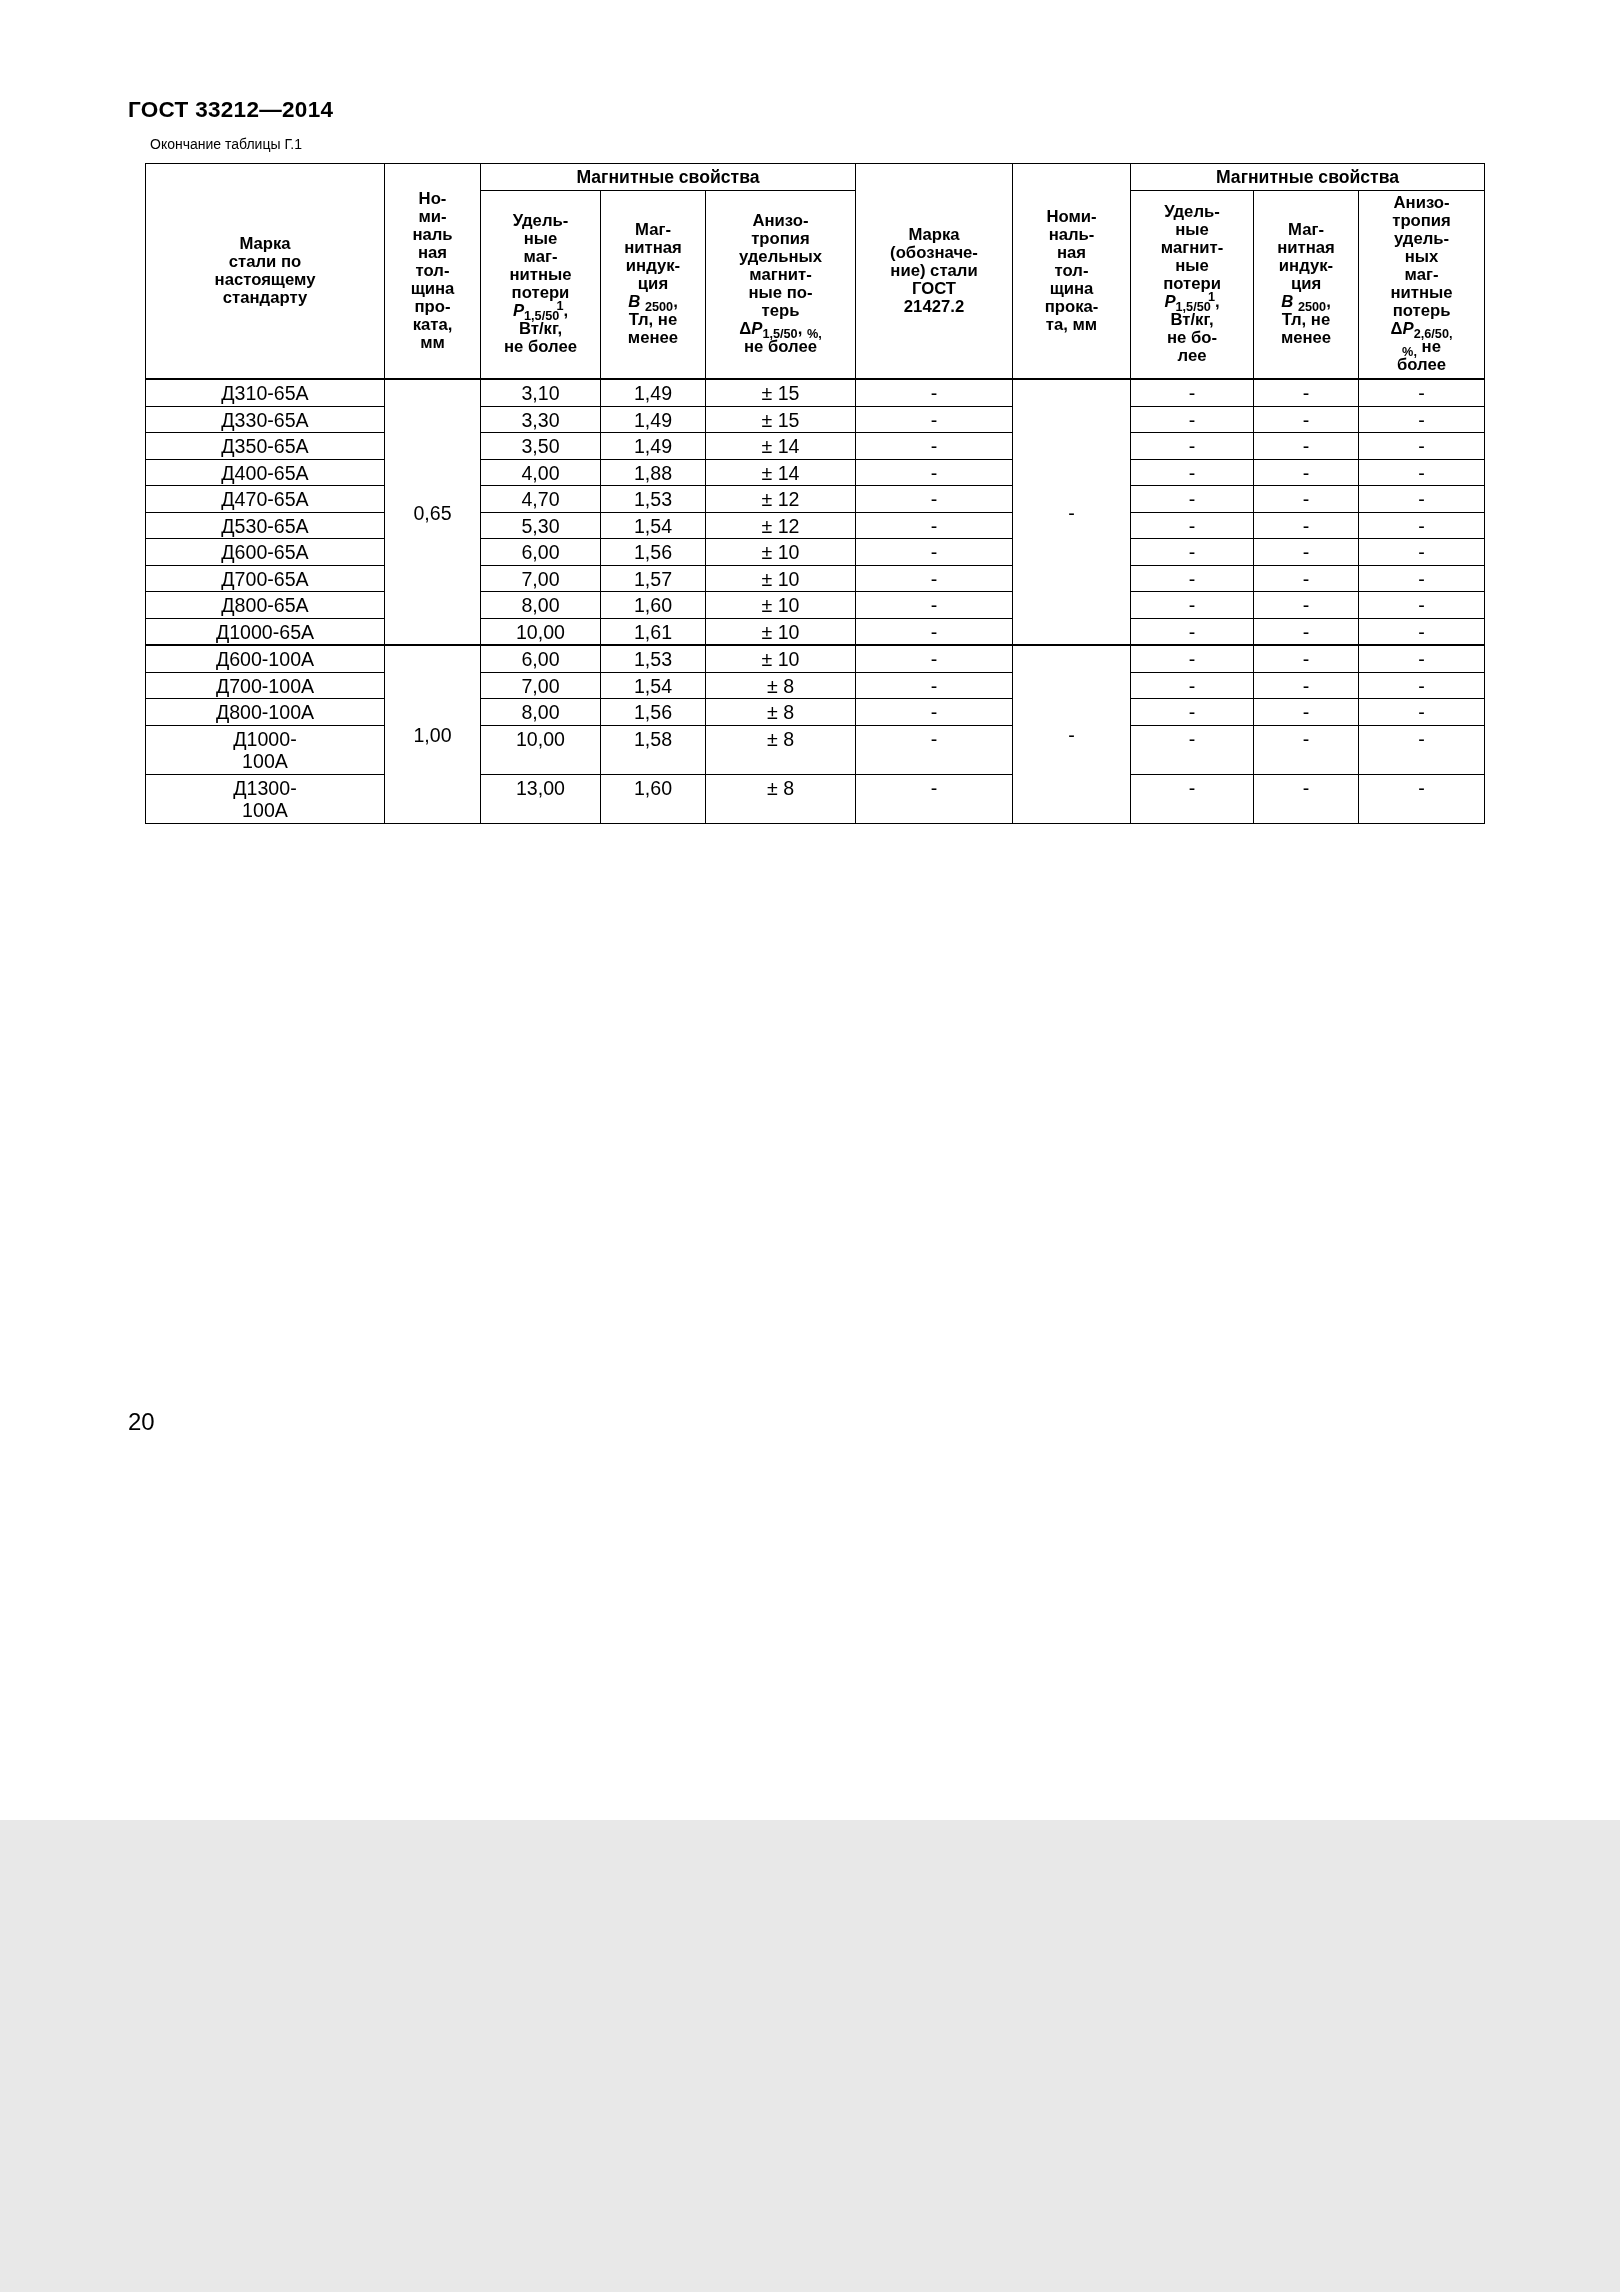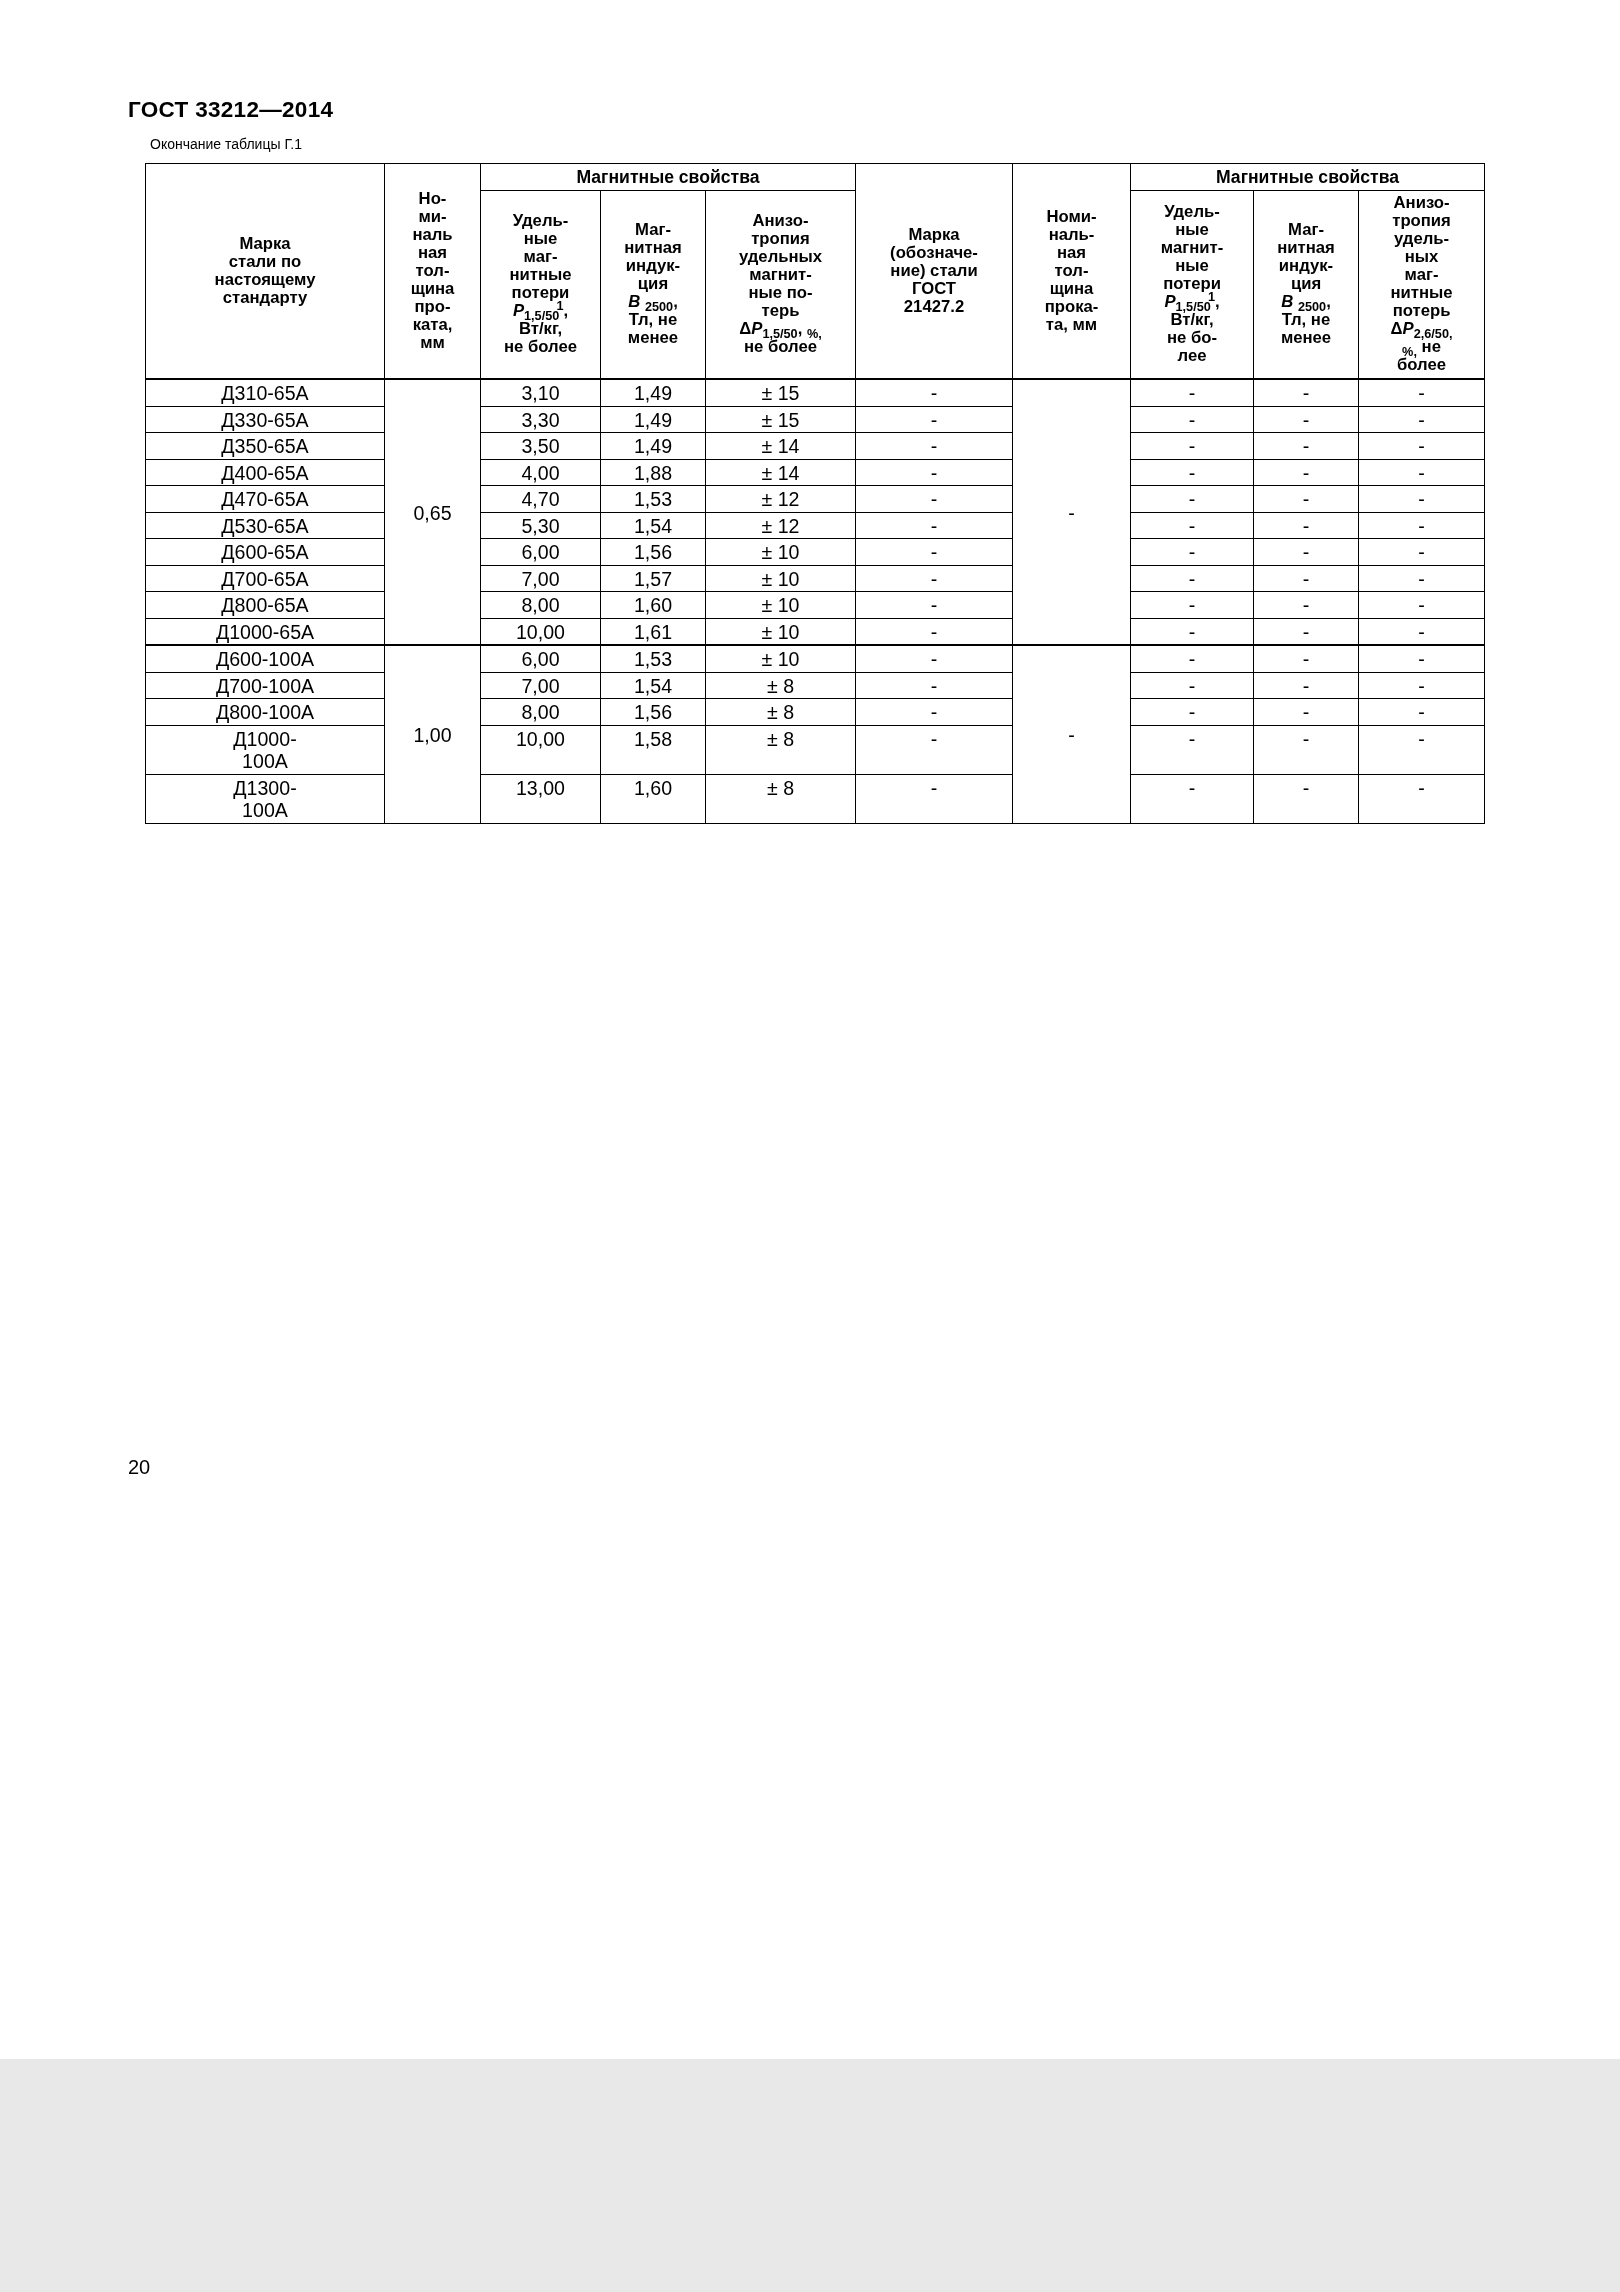--- a/index.html
+++ b/index.html
@@ -1,21 +1,21 @@
 <!DOCTYPE html>
 <html><head>
 <meta charset="utf-8">
 <style>
   * { margin: 0; padding: 0; box-sizing: border-box; }
   html, body { background: #e8e8e8; }
   body { font-family: "Liberation Sans", "DejaVu Sans", sans-serif; color: #000; }
   .page {
     position: relative;
     width: 1620px;
-    height: 2059px;
+    height: 1820px;
     background: #ffffff;
     margin: 0 auto;
     overflow: hidden;
   }
   .doc-number {
     position: absolute;
     left: 128px;
     top: 97px;
     font-size: 22.5px;
     font-weight: bold;
@@ -63,22 +63,21 @@
   }
   .gtable td.span-cell { vertical-align: middle; }
   .gtable tr.group-sep td { border-top: 2.9px solid #000; }
   .gtable sub { font-size: 12.7px; line-height: 0; vertical-align: -3.9px; }
   .gtable sup { font-size: 12.7px; line-height: 0; vertical-align: 6.9px; margin-left: -2.9px; }
   .gtable i { font-style: italic; }
   .page-number {
     position: absolute;
     left: 128px;
     top: 1408px;
-    font-size: 20px;
-    margin-top: 48px;
+    font-size: 24px;
   }
 </style>
 </head>
 <body>
 
 <div class="page">
 
   <div class="doc-number">ГОСТ 33212—2014</div>
 
   <div class="table-caption">Окончание таблицы Г.1</div>

